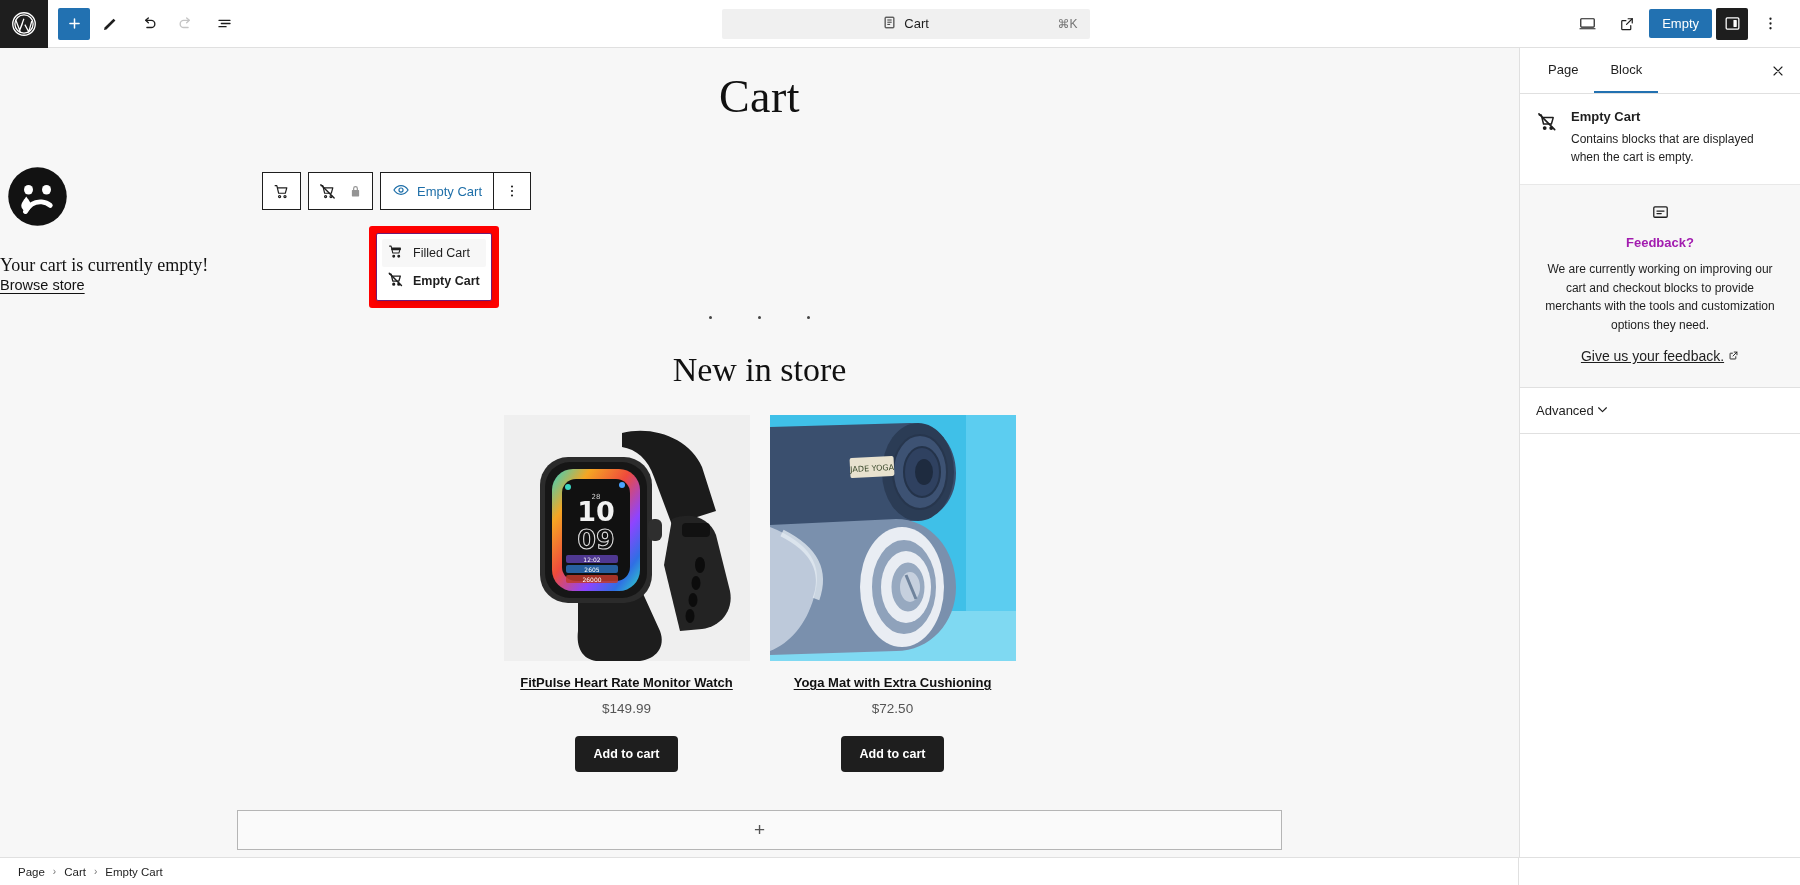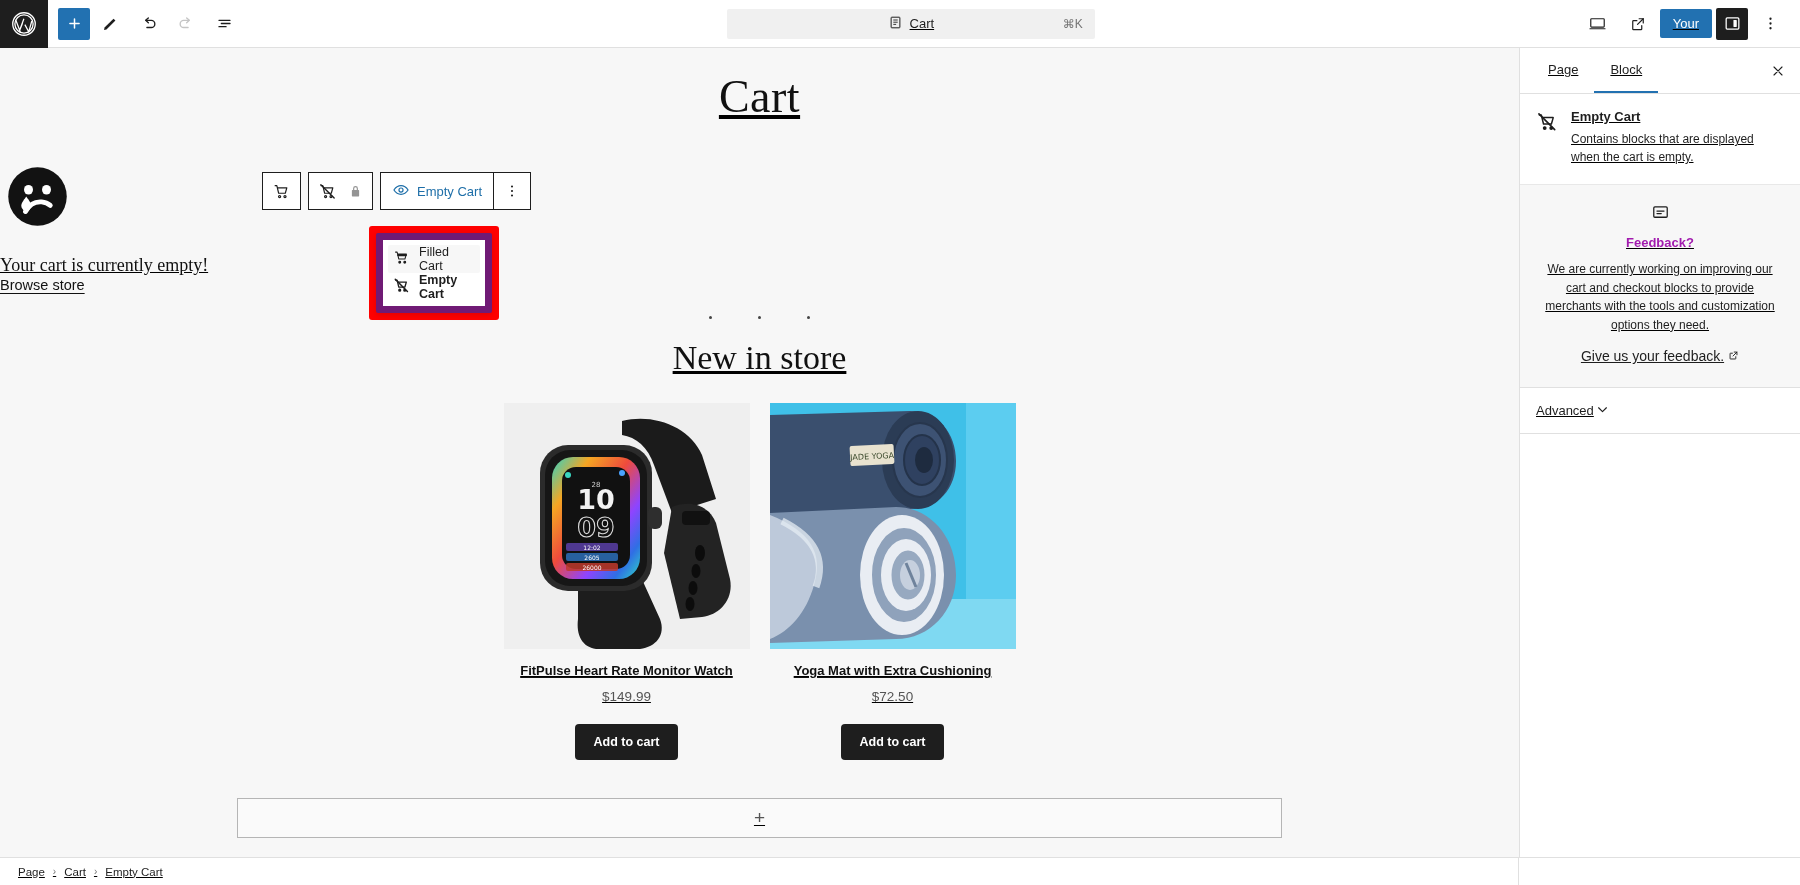--- a/index.html
+++ b/index.html
@@ -1,21 +1,21 @@
 <!DOCTYPE html>
 <html><head>
 <meta charset="utf-8">
 <style>
   * { box-sizing: border-box; margin: 0; padding: 0; }
   html, body {
     width: 1800px; height: 885px;
     font-family: "Liberation Sans", sans-serif;
     background: #fff; overflow: hidden;
   }
-  .app { position: relative; width: 1800px; height: 885px; display: flex; flex-direction: column; text-decoration: underline; }
+  .app { position: relative; width: 1800px; height: 885px; display: flex; flex-direction: column; }
 
   
   .topbar {
     height: 48px; min-height: 48px; display: flex; align-items: center;
     background: #fff; border-bottom: 1px solid #e0e0e0; position: relative; z-index: 40;
   }
   .wp-logo {
     width: 48px; height: 48px; background: #1e1e1e; color: #fff;
     display: flex; align-items: center; justify-content: center; flex: 0 0 48px;
   }
@@ -76,21 +76,21 @@
     gap: 7px; color: #1d6ea8; font-size: 13px; padding: 0 11px; font-weight: 400;
   }
   .bt-sep { width: 1px; background: #1e1e1e; align-self: stretch; }
 
   
   .dropdown-highlight {
     position: absolute; left: 369px; top: 178px; z-index: 35;
     border: 3px solid #ff0000; border-radius: 3px; padding: 4px; background: #ff0000;
   }
   .dropdown {
-    background: #fff; border: 7px solid #701a75; border-radius: 2px;
+    background: #fff; border: 1px solid #701a75; border-radius: 2px;
     padding: 5px; width: 116px; box-shadow: 0 2px 6px rgba(0,0,0,.12);
   }
   .dd-item {
     display: flex; align-items: center; gap: 9px; height: 28px; padding: 0 5px;
     font-size: 12.5px; color: #1e1e1e; cursor: pointer; border-radius: 2px;
   }
   .dd-item.active { font-weight: 700; }
   .dd-item:first-child { background: #f7f7f7; }
 
   
@@ -103,21 +103,21 @@
     display: inline-block; font-size: 14.5px; color: #111;
     text-decoration: underline; text-underline-offset: 3px; cursor: pointer;
   }
   .dots-sep {
     margin-top: 22px; display: flex; justify-content: center; gap: 46px; color: #333;
   }
   .dots-sep span { width: 3px; height: 3px; background: #444; border-radius: 50%; display: block; }
 
   .new-heading {
     font-family: "Liberation Serif", serif; font-size: 34px; text-align: center;
-    color: #111; margin-top: 20px;
+    color: #111; margin-top: 32px;
   }
 
   
   .products {
     display: flex; justify-content: center; gap: 20px; margin-top: 26px;
   }
   .product { width: 246px; text-align: center; }
   .product-img {
     width: 246px; height: 246px; overflow: hidden; position: relative; background: #eee;
   }
@@ -256,21 +256,21 @@
             <path d="M2.5 18.6h19" stroke-linecap="round"></path>
         </svg>
       </button>
       <button class="tb-btn">
         <svg width="18" height="18" viewBox="0 0 24 24" fill="none" stroke="currentColor" stroke-width="1.6" stroke-linecap="round" stroke-linejoin="round">
           <path d="M13.5 5h5.5v5.5"></path>
             <path d="M19 5l-7.6 7.6"></path>
           <path d="M17 14v4.5a1 1 0 0 1-1 1H6a1 1 0 0 1-1-1V8.5a1 1 0 0 1 1-1h4.5"></path>
         </svg>
       </button>
-      <button class="save-btn">Your</button>
+      <button class="save-btn">Empty</button>
       <div class="sidebar-toggle">
         <svg width="19" height="19" viewBox="0 0 24 24" fill="none" stroke="#fff" stroke-width="1.6">
           <rect x="4" y="5" width="16" height="14" rx="1.3"></rect>
           <rect x="13.2" y="7.6" width="4.2" height="8.8" rx=".6" fill="#fff" stroke="none"></rect>
         </svg>
       </div>
       <button class="tb-btn">
         <svg width="19" height="19" viewBox="0 0 24 24" fill="currentColor">
           <circle cx="12" cy="6" r="1.45"></circle>
             <circle cx="12" cy="12" r="1.45"></circle>

